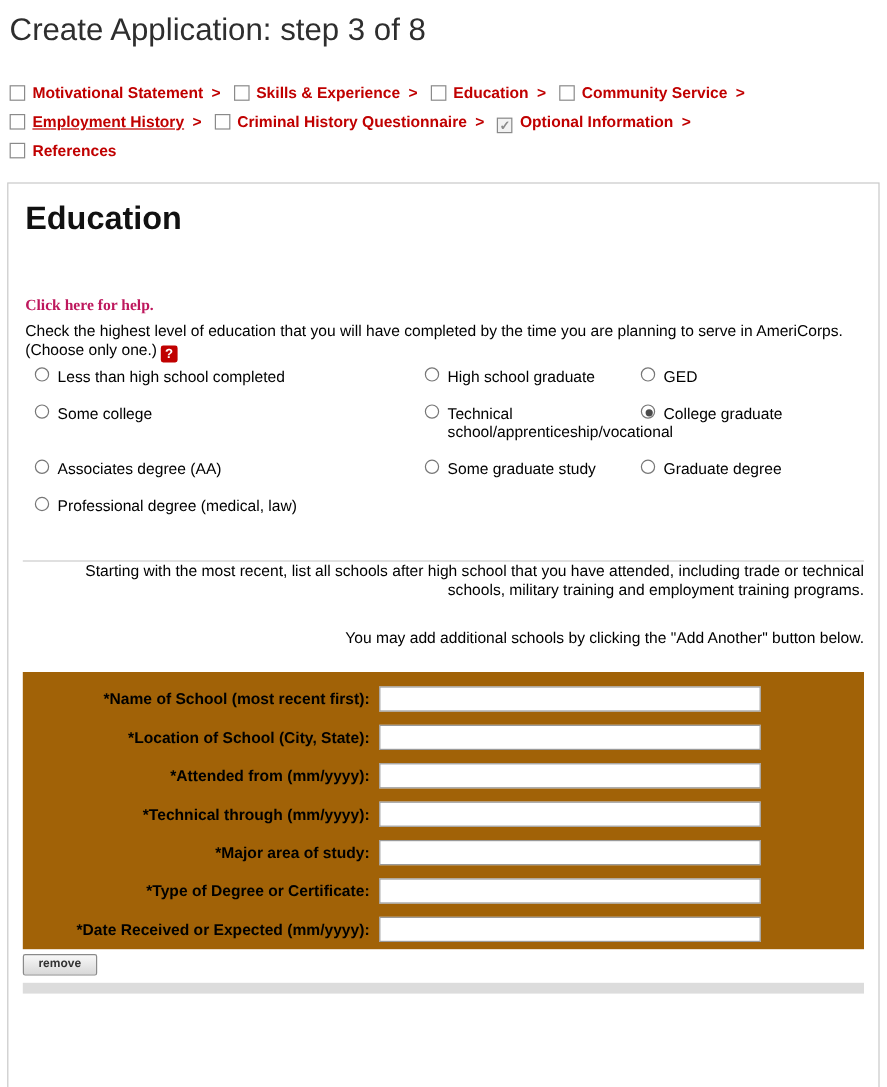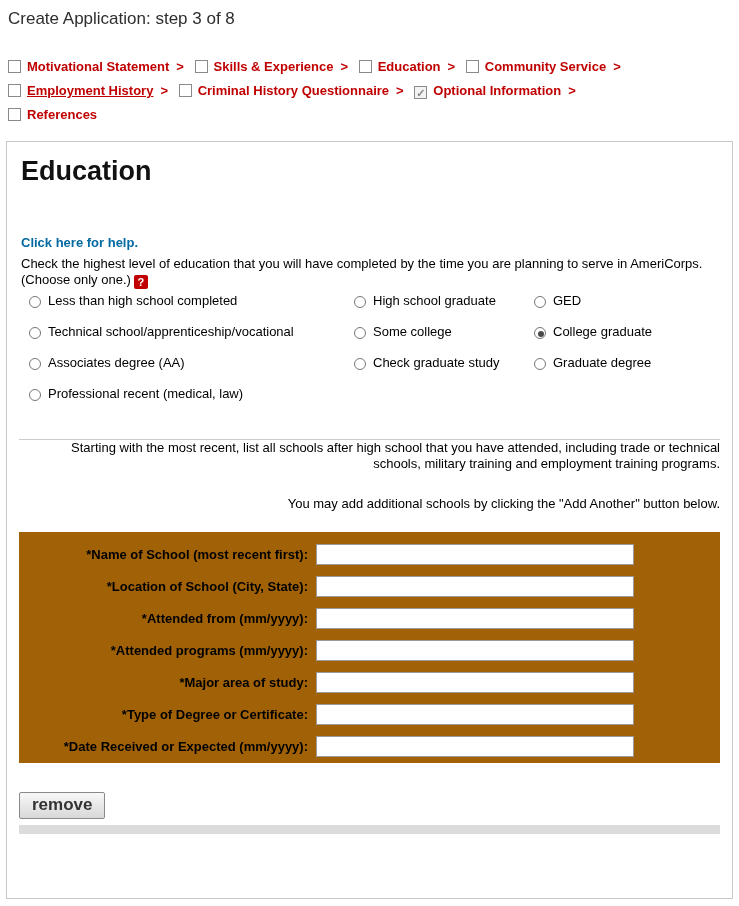--- a/index.html
+++ b/index.html
@@ -4,21 +4,21 @@
 <style>
   * { box-sizing: border-box; }
   html, body { margin: 0; padding: 0; }
   body {
     width: 739px; height: 906px; overflow: hidden;
     background: #ffffff;
     font-family: "Liberation Sans", sans-serif;
     font-size: 13px; color: #000;
   }
   .page-title {
-    font-size: 17px; color: #2e2e2e;
+    font-size: 26px; color: #2e2e2e;
     padding: 9px 0 0 8px;
   }
   
   .breadcrumb {
     margin: 26px 8px 0 8px;
     font-weight: bold; color: #c00000;
     font-size: 13px; line-height: 24px;
   }
   .crumb { white-space: nowrap; }
   .cb {
@@ -37,39 +37,39 @@
     border: 1px solid #c9c9c9;
     background: #fff;
     padding: 12px 12px 0 12px;
     height: 758px;
   }
   .panel-heading {
     font-size: 27px; font-weight: bold; color: #111;
     margin: 2px 0 48px 2px;
   }
   .help-link {
-    color: #0369a1; font-weight: bold;
-    margin: 16px 0 6px 2px; cursor: pointer;
+    color: #be185d; font-weight: bold;
+    margin: 16px 0 6px 2px; cursor: pointer; font-family: Liberation Serif, serif;
   }
   .instruction { margin: 0 0 4px 2px; line-height: 16px; max-width: 700px; }
   .help-icon {
     display: inline-block; width: 14px; height: 14px;
     background: #c00000; color: #fff; font-weight: bold;
     font-size: 11px; line-height: 14px; text-align: center;
     vertical-align: -2px; margin-left: 3px;
     border-radius: 2px; cursor: pointer;
   }
   
   .radio-grid {
     display: grid;
     grid-template-columns: 325px 180px auto;
     row-gap: 16px;
     margin-left: 10px;
   }
-  .radio-option { display: flex; align-items: flex-end; cursor: pointer; }
+  .radio-option { display: flex; align-items: flex-start; cursor: pointer; }
   .radio {
     display: inline-block; width: 12px; height: 12px;
     border: 1px solid #767676; border-radius: 50%;
     background: #fff; margin-right: 7px; position: relative; flex: none;
   }
   .radio.selected::after {
     content: ""; position: absolute;
     left: 3px; top: 3px; width: 6px; height: 6px;
     border-radius: 50%; background: #4a4a4a;
   }
@@ -95,24 +95,24 @@
     text-align: right; font-weight: bold;
     line-height: 15px; padding-top: 3px;
   }
   .field-input {
     width: 318px; height: 21px;
     border: 1px solid #9a9a9a; background: #fff;
     font-family: "Liberation Sans", sans-serif; font-size: 13px;
     padding: 1px 4px;
   }
   .remove-button {
-    margin: 29px 0 0 0;
+    margin: 4px 0 0 0;
     padding: 2px 12px 3px 12px;
     font-family: "Liberation Sans", sans-serif;
-    font-size: 17px; font-weight: bold; color: #333;
+    font-size: 10px; font-weight: bold; color: #333;
     background: linear-gradient(#f8f8f8, #d8d8d8);
     border: 1px solid #8a8a8a; border-radius: 2px;
     cursor: pointer;
     text-align: right;
   }
   .next-box-strip {
     margin-top: 6px; height: 9px; background: #dcdcdc;
   }
 </style>
 </head>
@@ -154,62 +154,62 @@
     <div class="radio-option">
         <span class="radio"></span>
         <span>High school graduate</span>
       </div>
     <div class="radio-option">
         <span class="radio"></span>
         <span>GED</span>
       </div>
     <div class="radio-option">
         <span class="radio"></span>
+        <span>Some college</span>
+      </div>
+    <div class="radio-option">
+        <span class="radio"></span>
         <span>Technical school/apprenticeship/vocational</span>
-      </div>
-    <div class="radio-option">
-        <span class="radio"></span>
-        <span>Some college</span>
       </div>
     <div class="radio-option">
         <span class="radio selected"></span>
         <span>College graduate</span>
       </div>
     <div class="radio-option">
         <span class="radio"></span>
         <span>Associates degree (AA)</span>
       </div>
     <div class="radio-option">
         <span class="radio"></span>
-        <span>Check graduate study</span>
+        <span>Some graduate study</span>
       </div>
     <div class="radio-option">
         <span class="radio"></span>
         <span>Graduate degree</span>
       </div>
     <div class="radio-option">
         <span class="radio"></span>
-        <span>Professional recent (medical, law)</span>
+        <span>Professional degree (medical, law)</span>
       </div>
   </div>
 
   <hr class="divider">
 
   <div class="section-para">Starting with the most recent, list all schools after high school that you have attended, including trade or technical schools, military training and employment training programs.</div>
   <div class="section-para last">You may add additional schools by clicking the "Add Another" button below.</div>
 
   <div class="school-box">
     <div class="form-grid">
       <div class="field-label">*Name of School (most recent first):</div>
       <input class="field-input" type="text" value="" style="">
       <div class="field-label">*Location of School (City, State):</div>
       <input class="field-input" type="text" value="" style="">
       <div class="field-label">*Attended from (mm/yyyy):</div>
       <input class="field-input" type="text" value="" style="">
-      <div class="field-label">*Attended programs (mm/yyyy):</div>
+      <div class="field-label">*Technical through (mm/yyyy):</div>
       <input class="field-input" type="text" value="" style="">
       <div class="field-label">*Major area of study:</div>
       <input class="field-input" type="text" value="" style="">
       <div class="field-label">*Type of Degree or Certificate:</div>
       <input class="field-input" type="text" value="" style="">
       <div class="field-label">*Date Received or Expected (mm/yyyy):</div>
       <input class="field-input" type="text" value="" style="">
     </div>
   </div>
 

